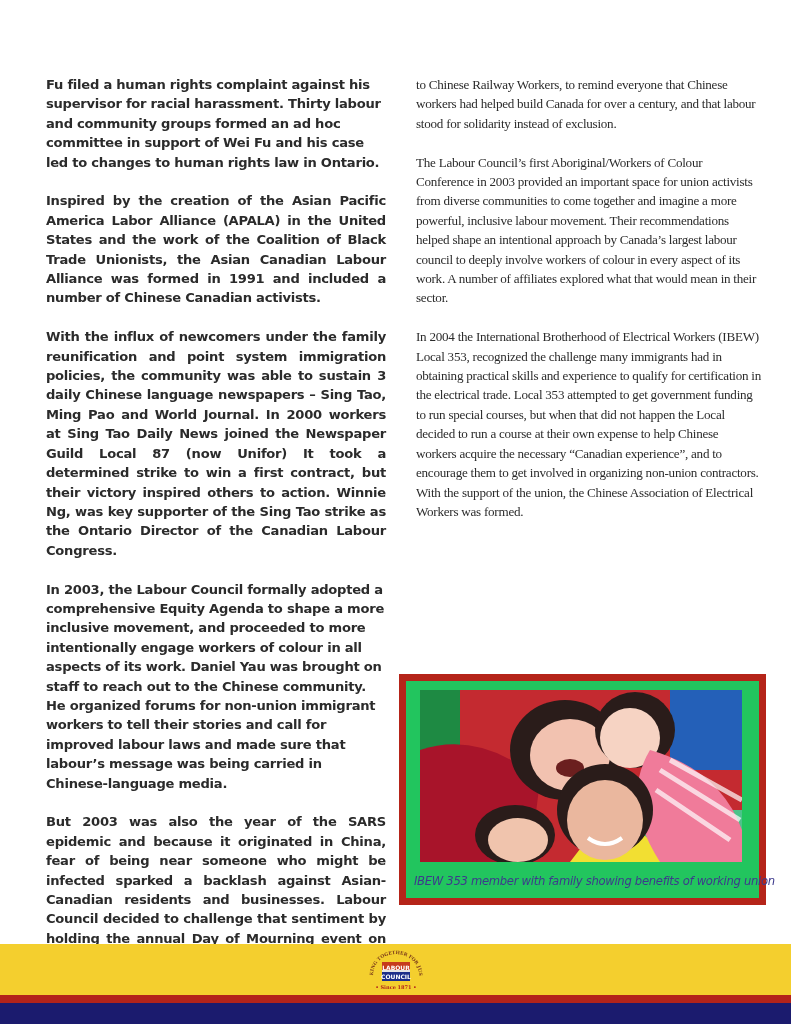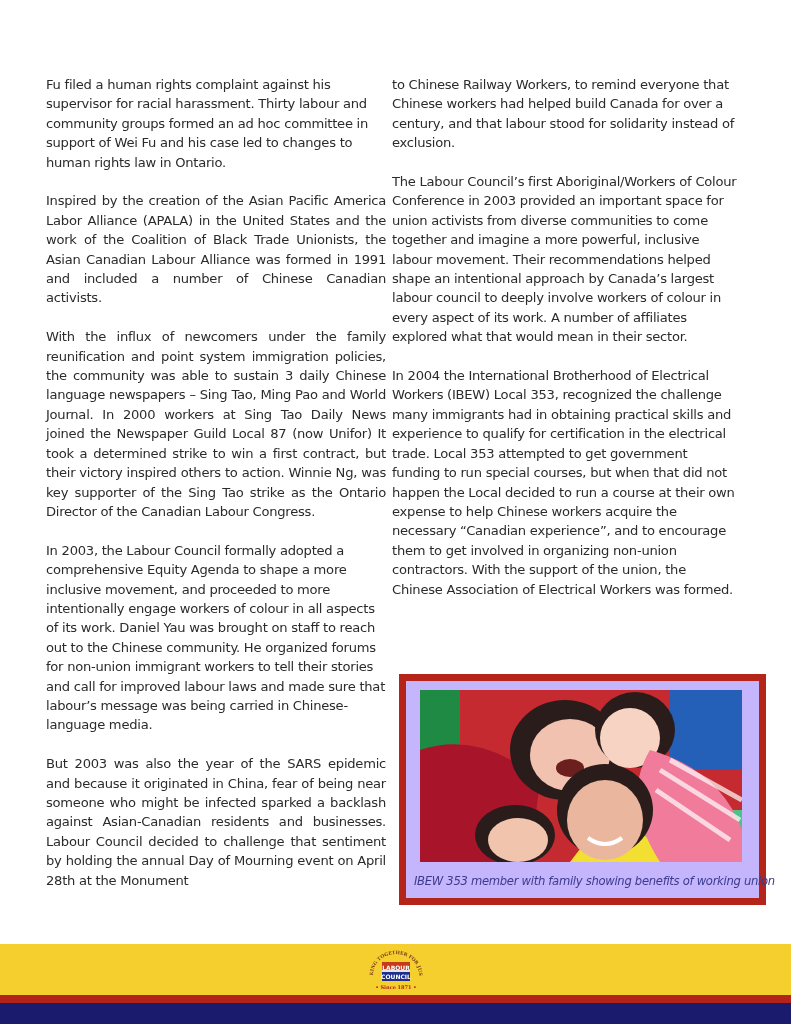--- a/index.html
+++ b/index.html
@@ -1,27 +1,27 @@
 <!DOCTYPE html>
 <html><head>
 <meta charset="utf-8">
 <style>
   * { box-sizing: border-box; margin: 0; padding: 0; }
   html, body { width: 791px; height: 1024px; background: #ffffff; overflow: hidden; }
   body { position: relative; font-family: "DejaVu Sans", "Liberation Sans", sans-serif; color: #2b2b2b; }
 
   .col { position: absolute; top: 75px; font-size: 13.1px; line-height: 19.4px; letter-spacing: -0.25px; }
-  .col-left { left: 46px; width: 340px; }
-  .col-right { left: 392px; width: 345px; }
+  .col-left { left: 46px; width: 340px; font-weight: bold; }
+  .col-right { left: 416px; width: 345px; font-family: Liberation Serif, serif; }
   .para { margin-bottom: 19.4px; }
   .justify { text-align: justify; }
 
   .photo-frame {
     position: absolute; left: 399px; top: 674px; width: 367px; height: 231px;
-    border: 7px solid #b52419; background: #c4b5fd;
+    border: 7px solid #b52419; background: #22c55e;
   }
   .photo {
     position: absolute; left: 14px; top: 9px; width: 322px; height: 172px;
     overflow: hidden; background: #c8232c;
   }
   .caption {
     position: absolute; left: 8px; top: 193px; width: 360px;
     font-family: "DejaVu Sans", sans-serif; font-style: italic; font-size: 11.6px;
     color: #3d3a8c; letter-spacing: -0.3px; white-space: nowrap;
   }

